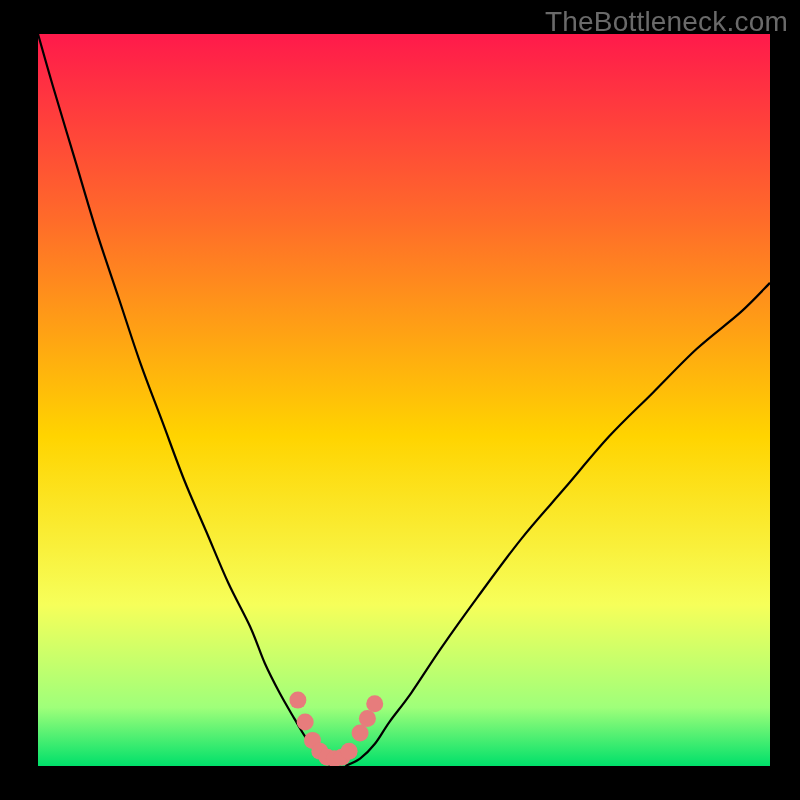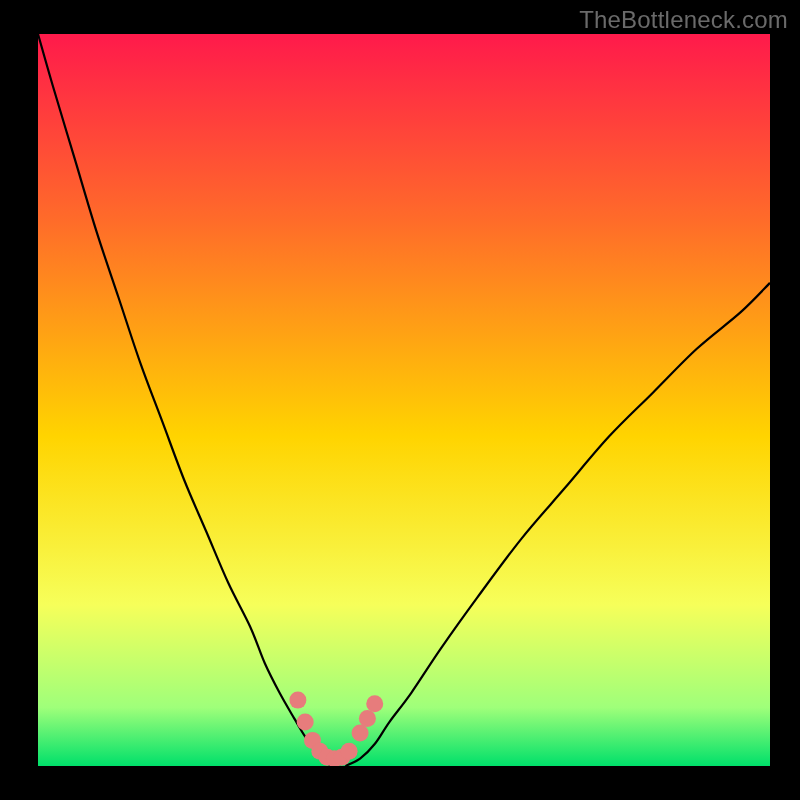--- a/index.html
+++ b/index.html
@@ -9,21 +9,21 @@
     background: #000;
     position: relative;
     font-family: Arial, Helvetica, sans-serif;
     overflow: hidden;
   }
   .watermark {
     position: absolute;
     top: 6px;
     right: 12px;
     color: #6a6a6a;
-    font-size: 24px;
+    font-size: 28px;
     font-weight: 500;
     z-index: 10;
     letter-spacing: 0.2px;
   }
   .plot-area {
     position: absolute;
     left: 38px;
     top: 34px;
     width: 732px;
     height: 732px;

